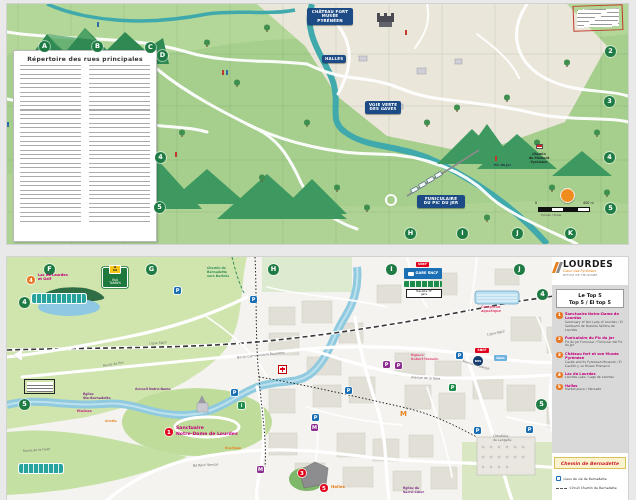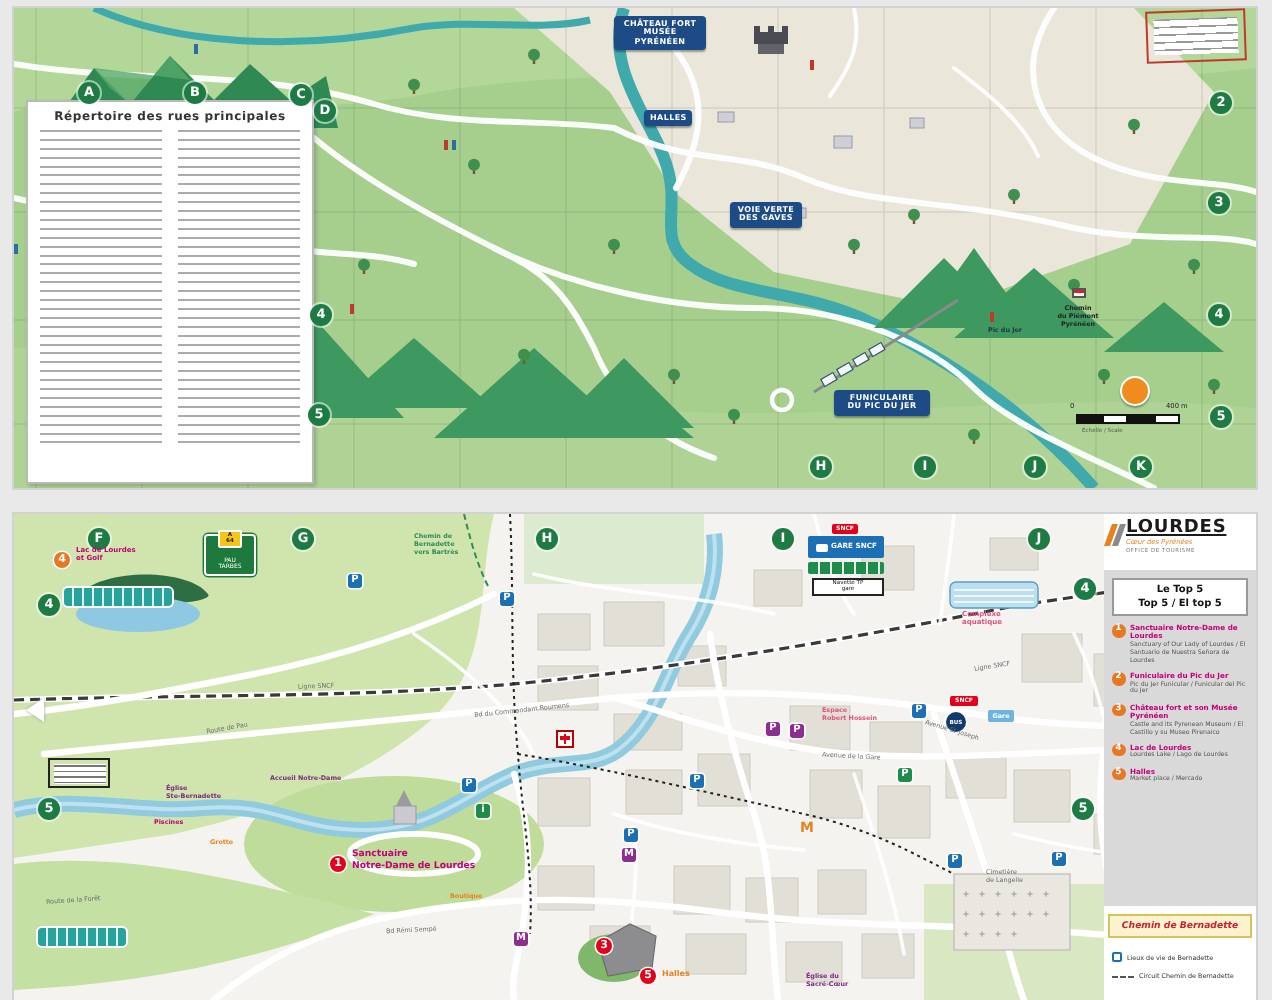--- a/index.html
+++ b/index.html
@@ -55,21 +55,21 @@
   
   .scale{position:absolute;display:flex;align-items:flex-end;gap:0;}
   .scale .seg{width:11px;height:3px;border:.6px solid #111;}
   .sc-b{background:#111}.sc-w{background:#fff}
   .sc-lab{position:absolute;font-size:3.4px;color:#222;}
   
   .panel{position:absolute;background:#fff;}
   .logo{display:flex;align-items:flex-start;gap:3px;padding:3px 2px 2px 2px;}
   .logo .bars{display:flex;gap:1px;margin-top:2px;}
   .logo .bar{width:2.5px;height:11px;transform:skewX(-20deg);}
-  .logo .nm{font-weight:bold;font-size:9px;letter-spacing:.4px;color:#1a1a1a;line-height:1;text-decoration:underline;}
+  .logo .nm{font-weight:bold;font-size:9px;letter-spacing:.4px;color:#1a1a1a;line-height:1;}
   .logo .tag{font-size:3.4px;color:#e8821e;font-style:italic;line-height:1.2;}
   .logo .sub{font-size:2.7px;color:#777;text-transform:uppercase;letter-spacing:.3px;}
   .top5{position:absolute;background:#d9d9d9;padding:4px 4px;box-sizing:border-box;}
   .top5 .hd{background:#fff;border:.6px solid #9a9a9a;text-align:center;font-weight:bold;color:#111;
       font-size:5px;line-height:1.3;padding:2px 0;margin-bottom:4px;}
   .top5 .it{display:flex;gap:2.5px;margin-bottom:3.5px;}
   .top5 .n{flex:0 0 auto;width:6.5px;height:6.5px;border-radius:50%;background:#e87722;color:#fff;
       font:bold 4.5px/6.5px "DejaVu Sans",sans-serif;text-align:center;}
   .top5 .fr{font-size:3.6px;color:#c4007a;font-weight:bold;line-height:1.25;}
   .top5 .tr{font-size:3.1px;color:#555;line-height:1.25;}

